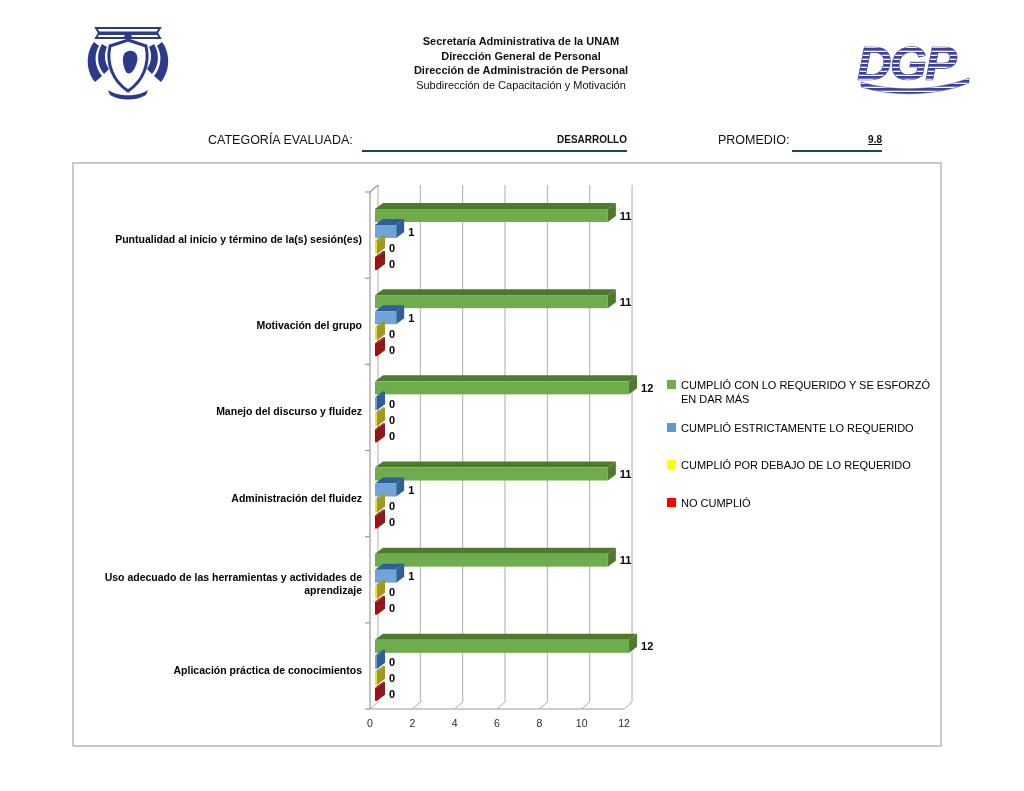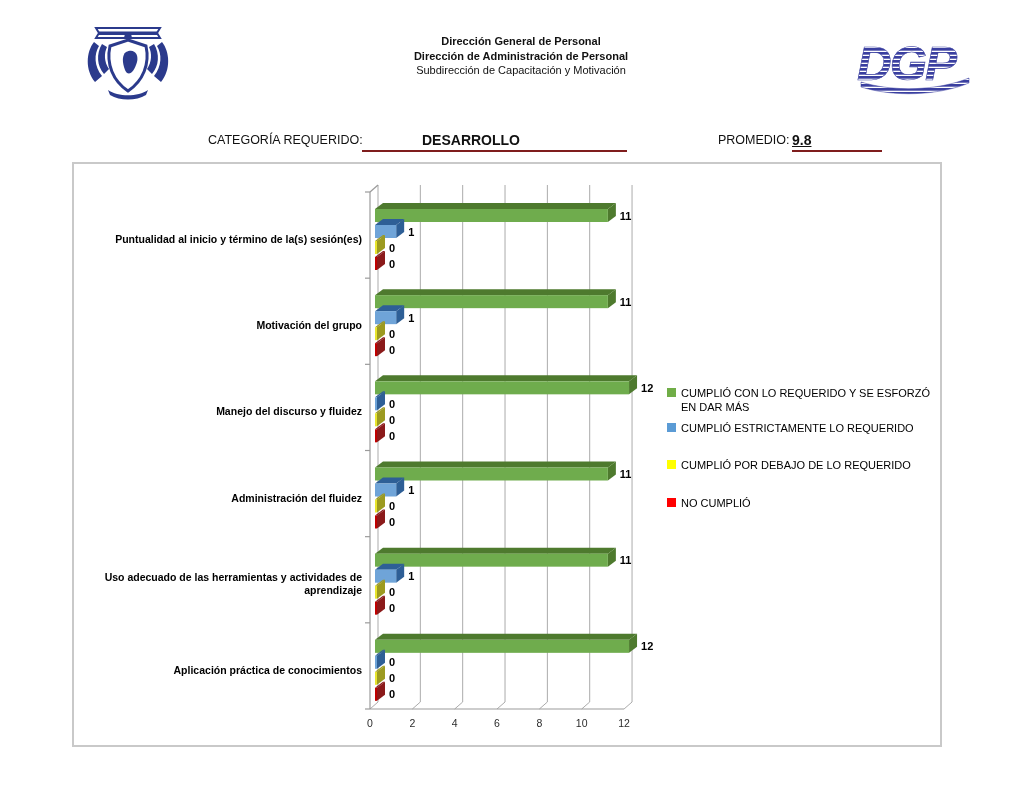--- a/index.html
+++ b/index.html
@@ -13,22 +13,22 @@
   .dgp-logo  { position:absolute; left:853px; top:36px; width:124px; height:62px; }
   .org-block { position:absolute; left:221px; top:34px; width:600px; text-align:center; line-height:14.5px; }
   .org-line  { font-size:11px; font-weight:bold; }
   .org-line.light { font-weight:normal; }
   .doc-title { position:absolute; left:218px; top:105px; width:600px; text-align:center;
                font-size:12.5px; font-weight:bold; letter-spacing:0.2px; }
   
   .meta-label { position:absolute; top:133px; font-size:12.5px; }
   .cat-label-pos { left:208px; }
   .prom-label-pos { left:718px; }
-  .underfield { position:absolute; top:130px; height:22px; border-bottom:2px solid #7f1d1d;
-                font-size:14px; font-weight:bold; text-align:left; line-height:20px; }
+  .underfield { position:absolute; top:130px; height:22px; border-bottom:2px solid #14532d;
+                font-size:10px; font-weight:bold; text-align:right; line-height:20px; }
   .cat-value-pos  { left:362px; width:265px; padding-left:60px; }
   .prom-value-pos { left:792px; width:90px;text-decoration:underline; }
   
   .chart-box { position:absolute; left:72px; top:162px; width:870px; height:585px;
                border:2px solid #c9c9c9; background:#fff; }
   .chart-svg { position:absolute; left:0; top:0; width:866px; height:581px; }
   .cat-labels { position:absolute; left:4px; top:0; width:284px; height:581px; }
   .cat-label { position:absolute; width:284px; transform:translateY(-50%);
                text-align:right; font-size:10.5px; font-weight:bold; line-height:13px; color:#000; }
   .legend { position:absolute; left:593px; top:0; width:268px; }
@@ -69,27 +69,28 @@
       <pattern id="dgpstripes" width="4" height="4" patternUnits="userSpaceOnUse">
         <rect width="4" height="4" fill="#3A3FA0"></rect>
         <rect y="2.7" width="4" height="1.3" fill="#ffffff"></rect>
       </pattern>
     </defs>
     <text x="4" y="44" font-family="Liberation Sans, sans-serif" font-size="48" font-weight="bold" font-style="italic" letter-spacing="-2" fill="url(#dgpstripes)" stroke="#3A3FA0" stroke-width="0.6">DGP</text>
     <path d="M8 46 C40 56 84 55 116 42 L116 47 C84 60 40 61 8 51 Z" fill="url(#dgpstripes)" stroke="#3A3FA0" stroke-width="0.5"></path>
   </svg>
 
   <div class="org-block">
+    <div class="org-line">Secretaría Administrativa de la UNAM</div>
     <div class="org-line">Dirección General de Personal</div>
     <div class="org-line">Dirección de Administración de Personal</div>
     <div class="org-line light">Subdirección de Capacitación y Motivación</div>
   </div>
 
 
-  <div class="meta-label cat-label-pos">CATEGORÍA REQUERIDO:</div>
+  <div class="meta-label cat-label-pos">CATEGORÍA EVALUADA:</div>
   <div class="underfield cat-value-pos">DESARROLLO</div>
   <div class="meta-label prom-label-pos">PROMEDIO:</div>
   <div class="underfield prom-value-pos">9.8</div>
 
   <div class="chart-box">
     <svg id="chart-svg" class="chart-svg" viewBox="0 0 866 581">
         <line x1="304" y1="21" x2="304" y2="538" stroke="#ABABAB" stroke-width="1"></line>
         <line x1="304" y1="538" x2="296" y2="545" stroke="#ABABAB" stroke-width="1"></line>
         <text x="296" y="563" text-anchor="middle" class="tick">0</text>
         <line x1="346.34000000000003" y1="21" x2="346.34000000000003" y2="538" stroke="#ABABAB" stroke-width="1"></line>
@@ -267,21 +268,21 @@
       </svg>
     <div id="cat-labels" class="cat-labels">
         <div class="cat-label" style="top: 75px;">Puntualidad al inicio y término de la(s) sesión(es)</div>
         <div class="cat-label" style="top: 247.333px;">Manejo del discurso y fluidez</div>
         <div class="cat-label" style="top: 161.167px;">Motivación del grupo</div>
         <div class="cat-label" style="top: 333.5px;">Administración del fluidez</div>
         <div class="cat-label" style="top: 419.667px;">Uso adecuado de las herramientas y actividades de aprendizaje</div>
         <div class="cat-label" style="top: 505.833px;">Aplicación práctica de conocimientos</div>
       </div>
     <div id="legend" class="legend">
-        <div class="legend-item" style="top: 222px;">
+        <div class="legend-item" style="top: 214px;">
           <span class="legend-swatch" style="background: rgb(112, 173, 71);"></span>
           <span class="legend-text">CUMPLIÓ CON LO REQUERIDO Y SE ESFORZÓ EN DAR MÁS</span>
         </div>
         <div class="legend-item" style="top: 257px;">
           <span class="legend-swatch" style="background: rgb(91, 155, 213);"></span>
           <span class="legend-text">CUMPLIÓ ESTRICTAMENTE LO REQUERIDO</span>
         </div>
         <div class="legend-item" style="top: 294px;">
           <span class="legend-swatch" style="background: rgb(255, 255, 0);"></span>
           <span class="legend-text">CUMPLIÓ POR DEBAJO DE LO REQUERIDO</span>

